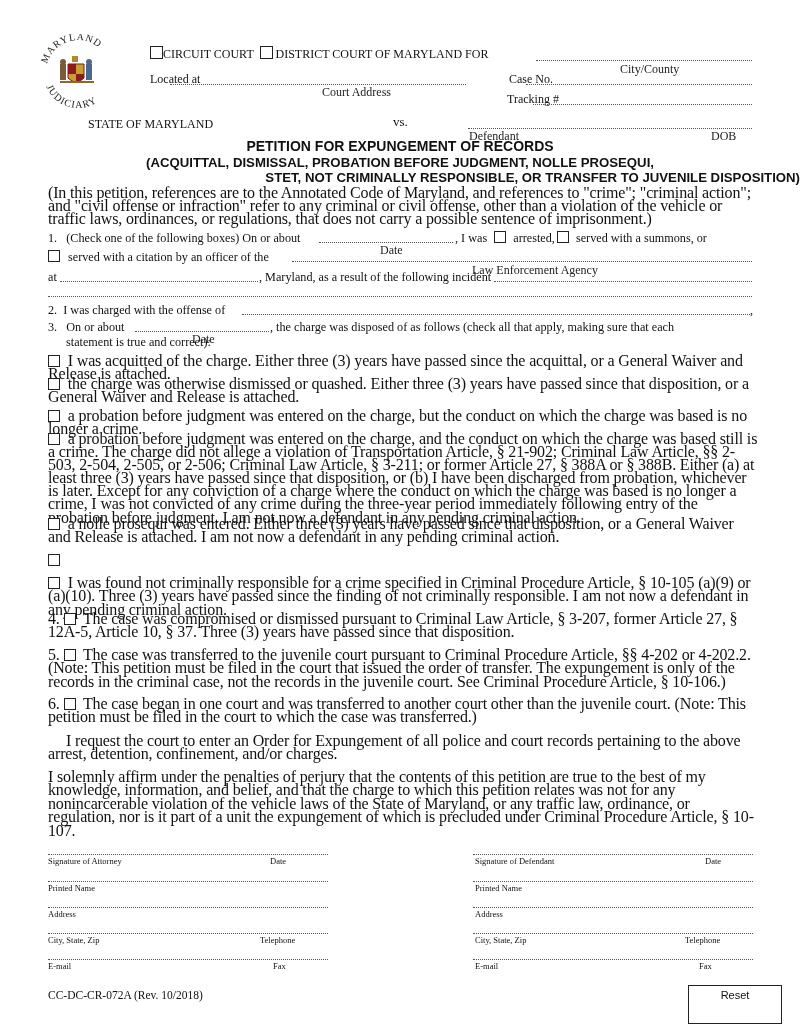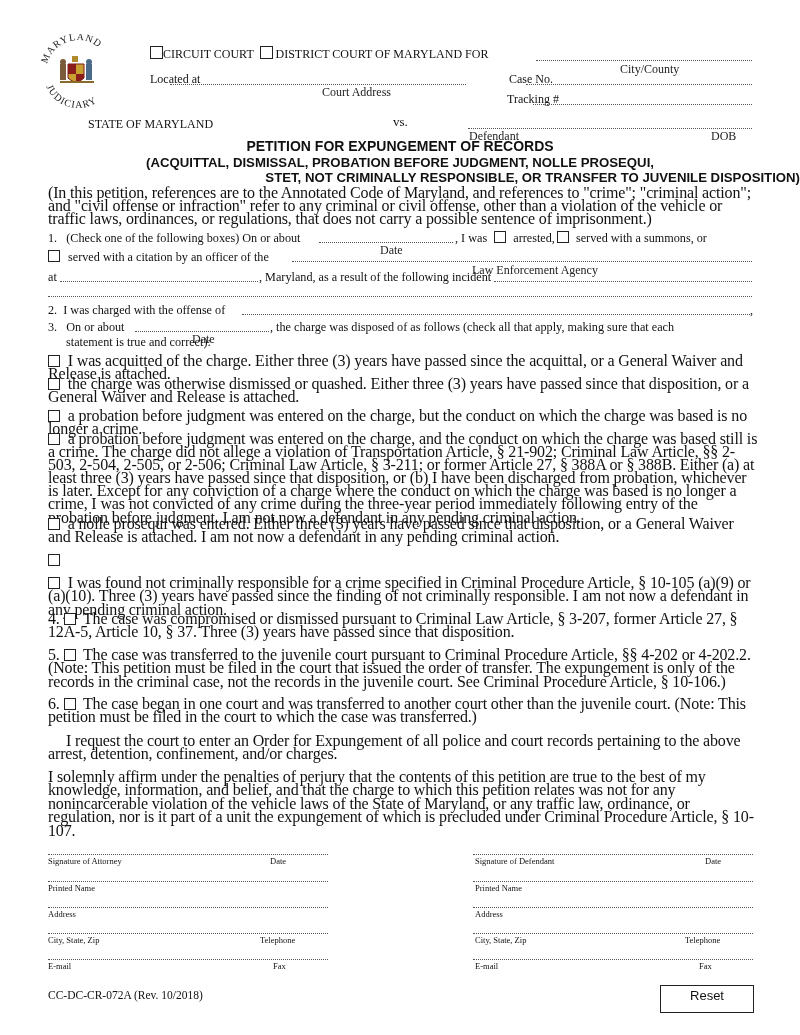--- a/index.html
+++ b/index.html
@@ -6,21 +6,21 @@
   html, body { width: 800px; height: 1035px; background: #ffffff; overflow: hidden; }
   body { position: relative; font-family: "Liberation Serif", serif; color: #111; font-size: 12.2px; }
   .abs { position: absolute; }
   .sans { font-family: "Liberation Sans", sans-serif; font-weight: bold; }
   .dotline { position: absolute; border-bottom: 1px dotted #555; height: 1px; }
   .sublabel { position: absolute; font-size: 12px; color: #222; white-space: nowrap; }
   .cb { display: inline-block; width: 12px; height: 12px; border: 1px solid #222; vertical-align: -1px; background: #fff; cursor: pointer; }
   .cb-lg { width: 13px; height: 13px; }
   .para { position: absolute; left: 48px; width: 710px; line-height: 13.4px; font-size: 16px; letter-spacing: -0.15px; }
   .seal { position: absolute; left: 38px; top: 34px; width: 80px; height: 76px; }
-  .reset-btn { position: absolute; left: 660px; top: 985px; width: 94px; height: 28px; border: 1.5px solid #222; background: #fff; font-family: "Liberation Sans", sans-serif; font-size: 13px; text-align: center; line-height: 19px; cursor: pointer; }
+  .reset-btn { position: absolute; left: 688px; top: 985px; width: 94px; height: 39px; border: 1.5px solid #222; background: #fff; font-family: "Liberation Sans", sans-serif; font-size: 11px; text-align: center; line-height: 19px; cursor: pointer; }
   .sig-label { position: absolute; font-size: 8.5px; white-space: nowrap; }
   .hdr { font-size: 12px; white-space: nowrap; padding-left: 40px; }
 </style>
 </head>
 <body>
 
 <div class="seal">
   <svg width="80" height="76" viewBox="0 0 80 76">
     <defs>
       <path id="arcTop" d="M8,38 A32,32 0 0,1 72,38"></path>

